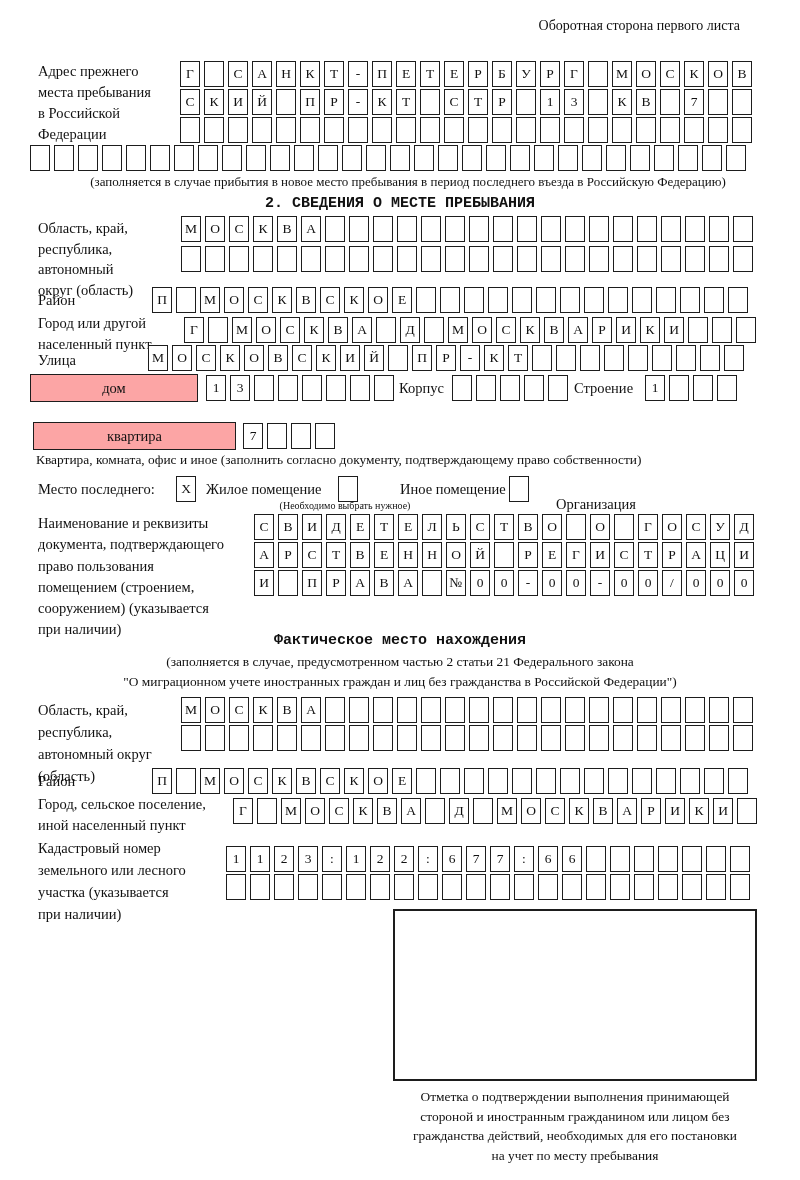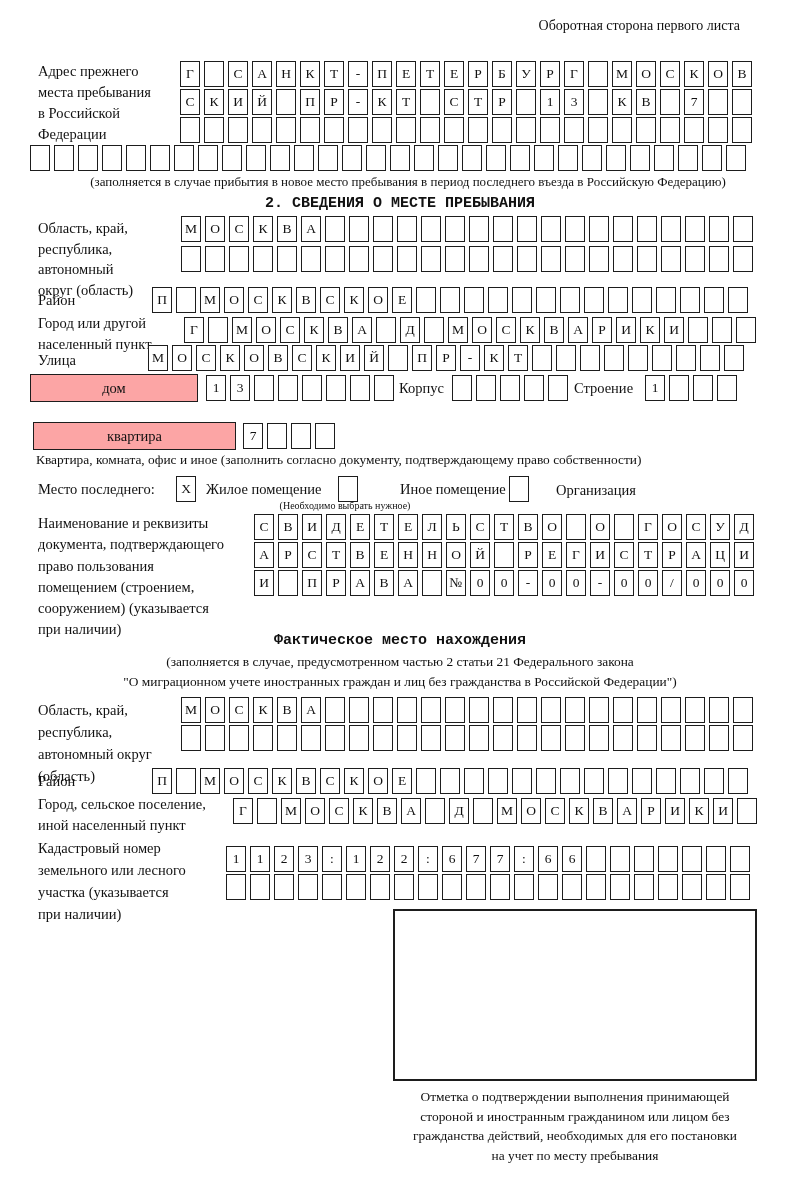--- a/index.html
+++ b/index.html
@@ -339,21 +339,21 @@
   </div>
   <div class="cap" style="left:36px;top:452px;">Квартира, комната, офис и иное (заполнить согласно документу, подтверждающему право собственности)</div>
 
   <div class="abs" style="left:0;top:476px;width:800px;height:32px;">
     <div class="lbl" style="left:38px;top:3px;">Место последнего:</div>
     <span class="cell" style="position:absolute;left:176px;top:0;">X</span>
     <div class="lbl" style="left:206px;top:3px;">Жилое помещение</div>
     <span class="cell" style="position:absolute;left:338px;top:0;"></span>
     <div class="lbl" style="left:372px;top:3px;margin-left:28px;">Иное помещение</div>
     <span class="cell" style="position:absolute;left:509px;top:0;"></span>
-    <div class="lbl" style="left:556px;top:4px;text-align:right;">Организация</div>
+    <div class="lbl" style="left:556px;top:18px;text-align:right;">Организация</div>
   </div>
   <div class="center" style="top:500px;left:0;width:690px;font-size:10px;">(Необходимо выбрать нужное)</div>
 
   <div class="lbl" style="left:38px;top:513px;line-height:21.3px;">
     <div>Наименование и реквизиты</div>
     <div>документа, подтверждающего</div>
     <div>право пользования</div>
     <div>помещением (строением,</div>
     <div>сооружением) (указывается</div>
     <div>при наличии)</div>

